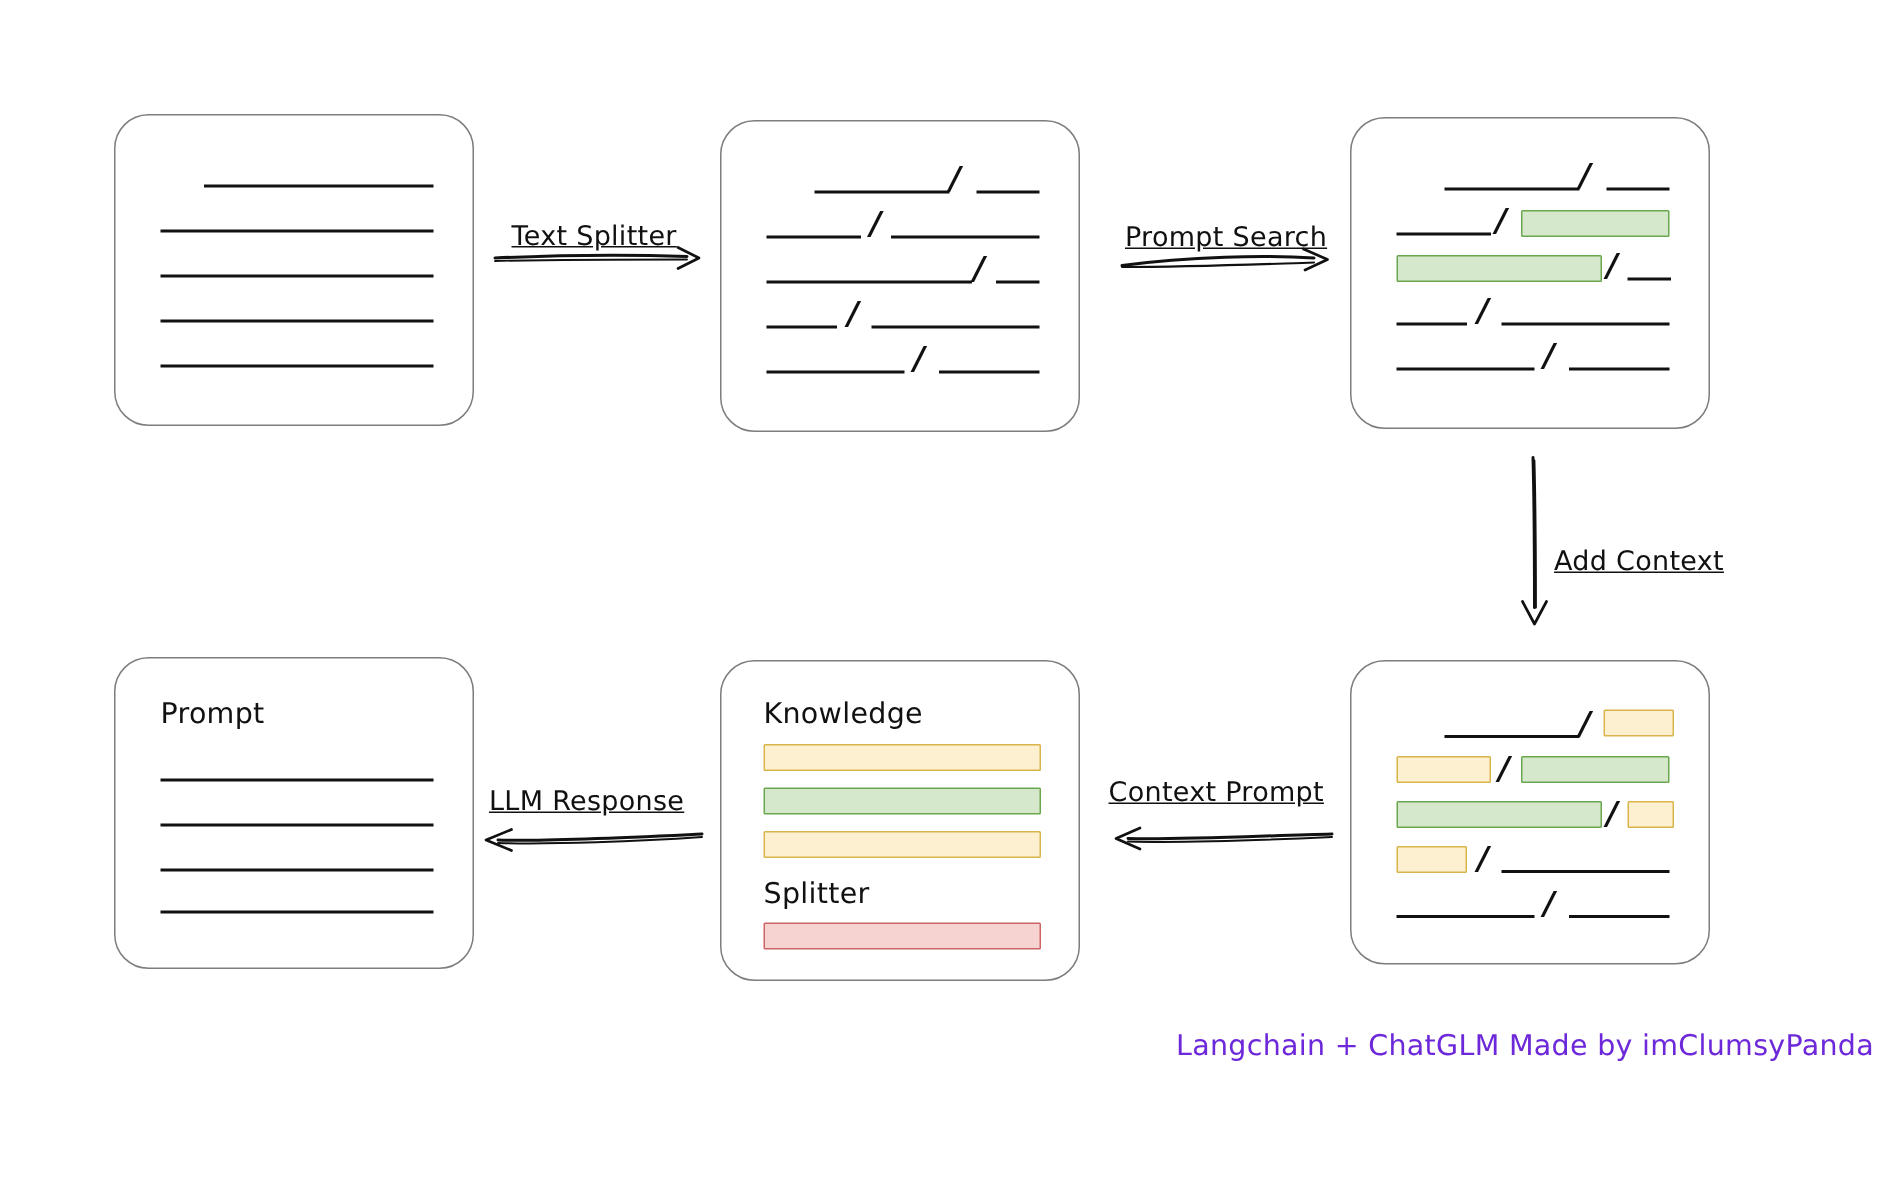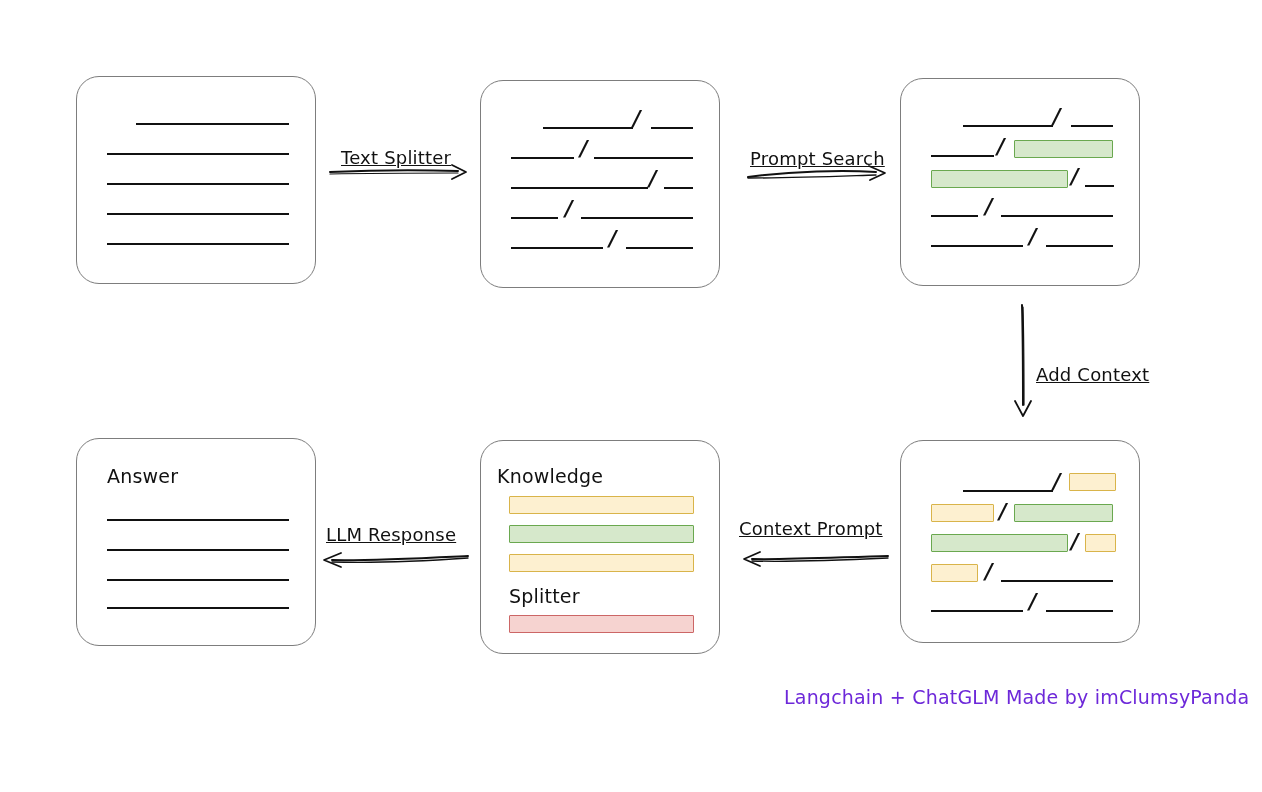--- a/index.html
+++ b/index.html
@@ -204,39 +204,39 @@
   <div class="edge" style="left:740px; top:547px; width:148px; height:26px;">
     <svg width="148" height="26" viewBox="0 0 148 26">
       <path d="M148,9 C105,10 45,13 12,12" stroke="#111111" stroke-width="2" fill="none" stroke-linecap="round"></path>
       <path d="M148,11 C105,13 48,15 12,14" stroke="#111111" stroke-width="1.3" fill="none" stroke-linecap="round"></path>
       <path d="M20,5 L4,12 L20,19" stroke="#111111" stroke-width="1.8" fill="none" stroke-linejoin="round" stroke-linecap="round"></path>
     </svg>
   </div>
   <div class="edge-label" style="left:739px; top:518px;">Context Prompt</div>
 
   <div class="node-box" style="left:480px; top:440px; width:240px; height:214px;">
-    <div class="box-label" style="left:16px; top:24px;">Knowledge</div>
+    <div class="box-label" style="left:28px; top:24px;">Knowledge</div>
     <div class="chunk" style="left:28px; top:55px; width:185px; height:18px; background:#fdf0d0; border-color:#d9b44a;"></div>
     <div class="chunk" style="left:28px; top:84px; width:185px; height:18px; background:#d6e8cb; border-color:#6aa84f;"></div>
     <div class="chunk" style="left:28px; top:113px; width:185px; height:18px; background:#fdf0d0; border-color:#d9b44a;"></div>
     <div class="box-label" style="left:28px; top:144px;">Splitter</div>
     <div class="chunk" style="left:28px; top:174px; width:185px; height:18px; background:#f6d3d0; border-color:#cc6666;"></div>
   </div>
 
   <div class="edge" style="left:320px; top:548px; width:148px; height:26px;">
     <svg width="148" height="26" viewBox="0 0 148 26">
       <path d="M148,8 C105,10 45,13 12,12" stroke="#111111" stroke-width="2" fill="none" stroke-linecap="round"></path>
       <path d="M148,10 C105,13 48,15 12,14" stroke="#111111" stroke-width="1.3" fill="none" stroke-linecap="round"></path>
       <path d="M21,5 L4,12 L21,19" stroke="#111111" stroke-width="1.8" fill="none" stroke-linejoin="round" stroke-linecap="round"></path>
     </svg>
   </div>
   <div class="edge-label" style="left:326px; top:524px;">LLM Response</div>
 
   <div class="node-box" style="left:76px; top:438px; width:240px; height:208px;">
-    <div class="box-label" style="left:30px; top:26px;">Answer</div>
+    <div class="box-label" style="left:30px; top:26px;">Prompt</div>
     <div class="doc-lines">
       <div class="seg" style="left:30px; top:80px;  width:182px;"></div>
       <div class="seg" style="left:30px; top:110px; width:182px;"></div>
       <div class="seg" style="left:30px; top:140px; width:182px;"></div>
       <div class="seg" style="left:30px; top:168px; width:182px;"></div>
     </div>
   </div>
 
   <div class="credit" style="left:784px; top:686px;">Langchain + ChatGLM Made by imClumsyPanda</div>
 

